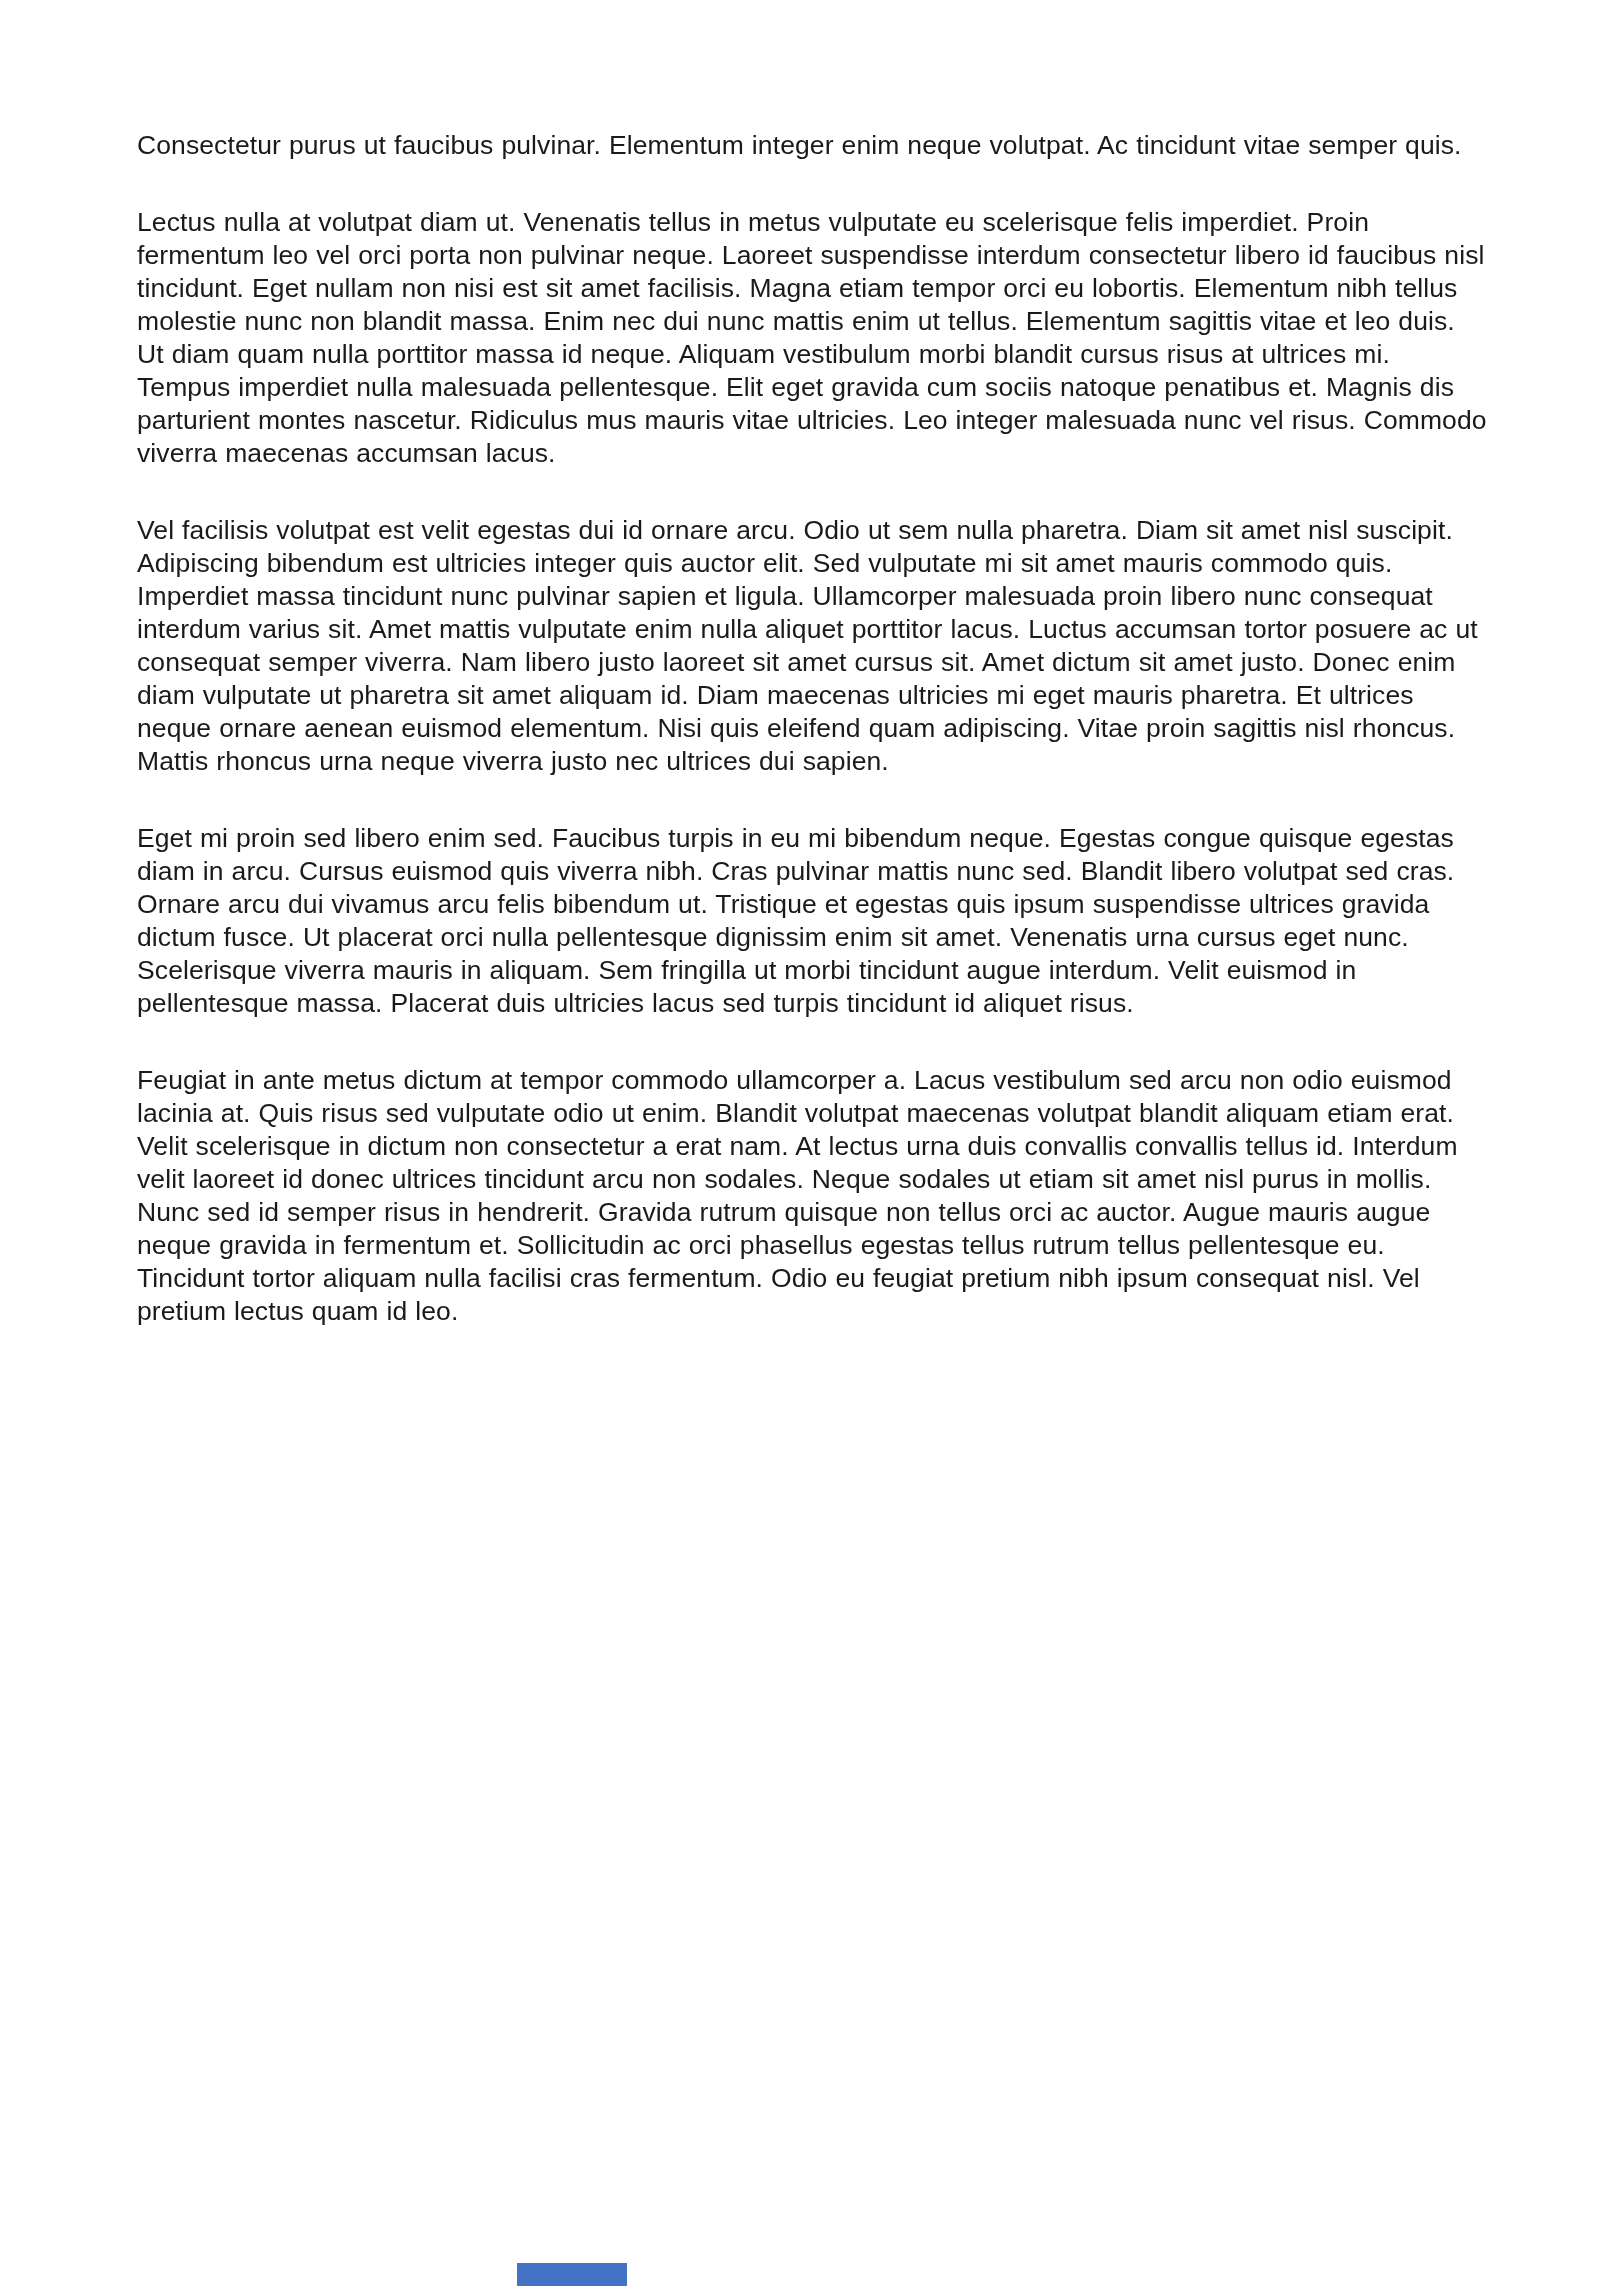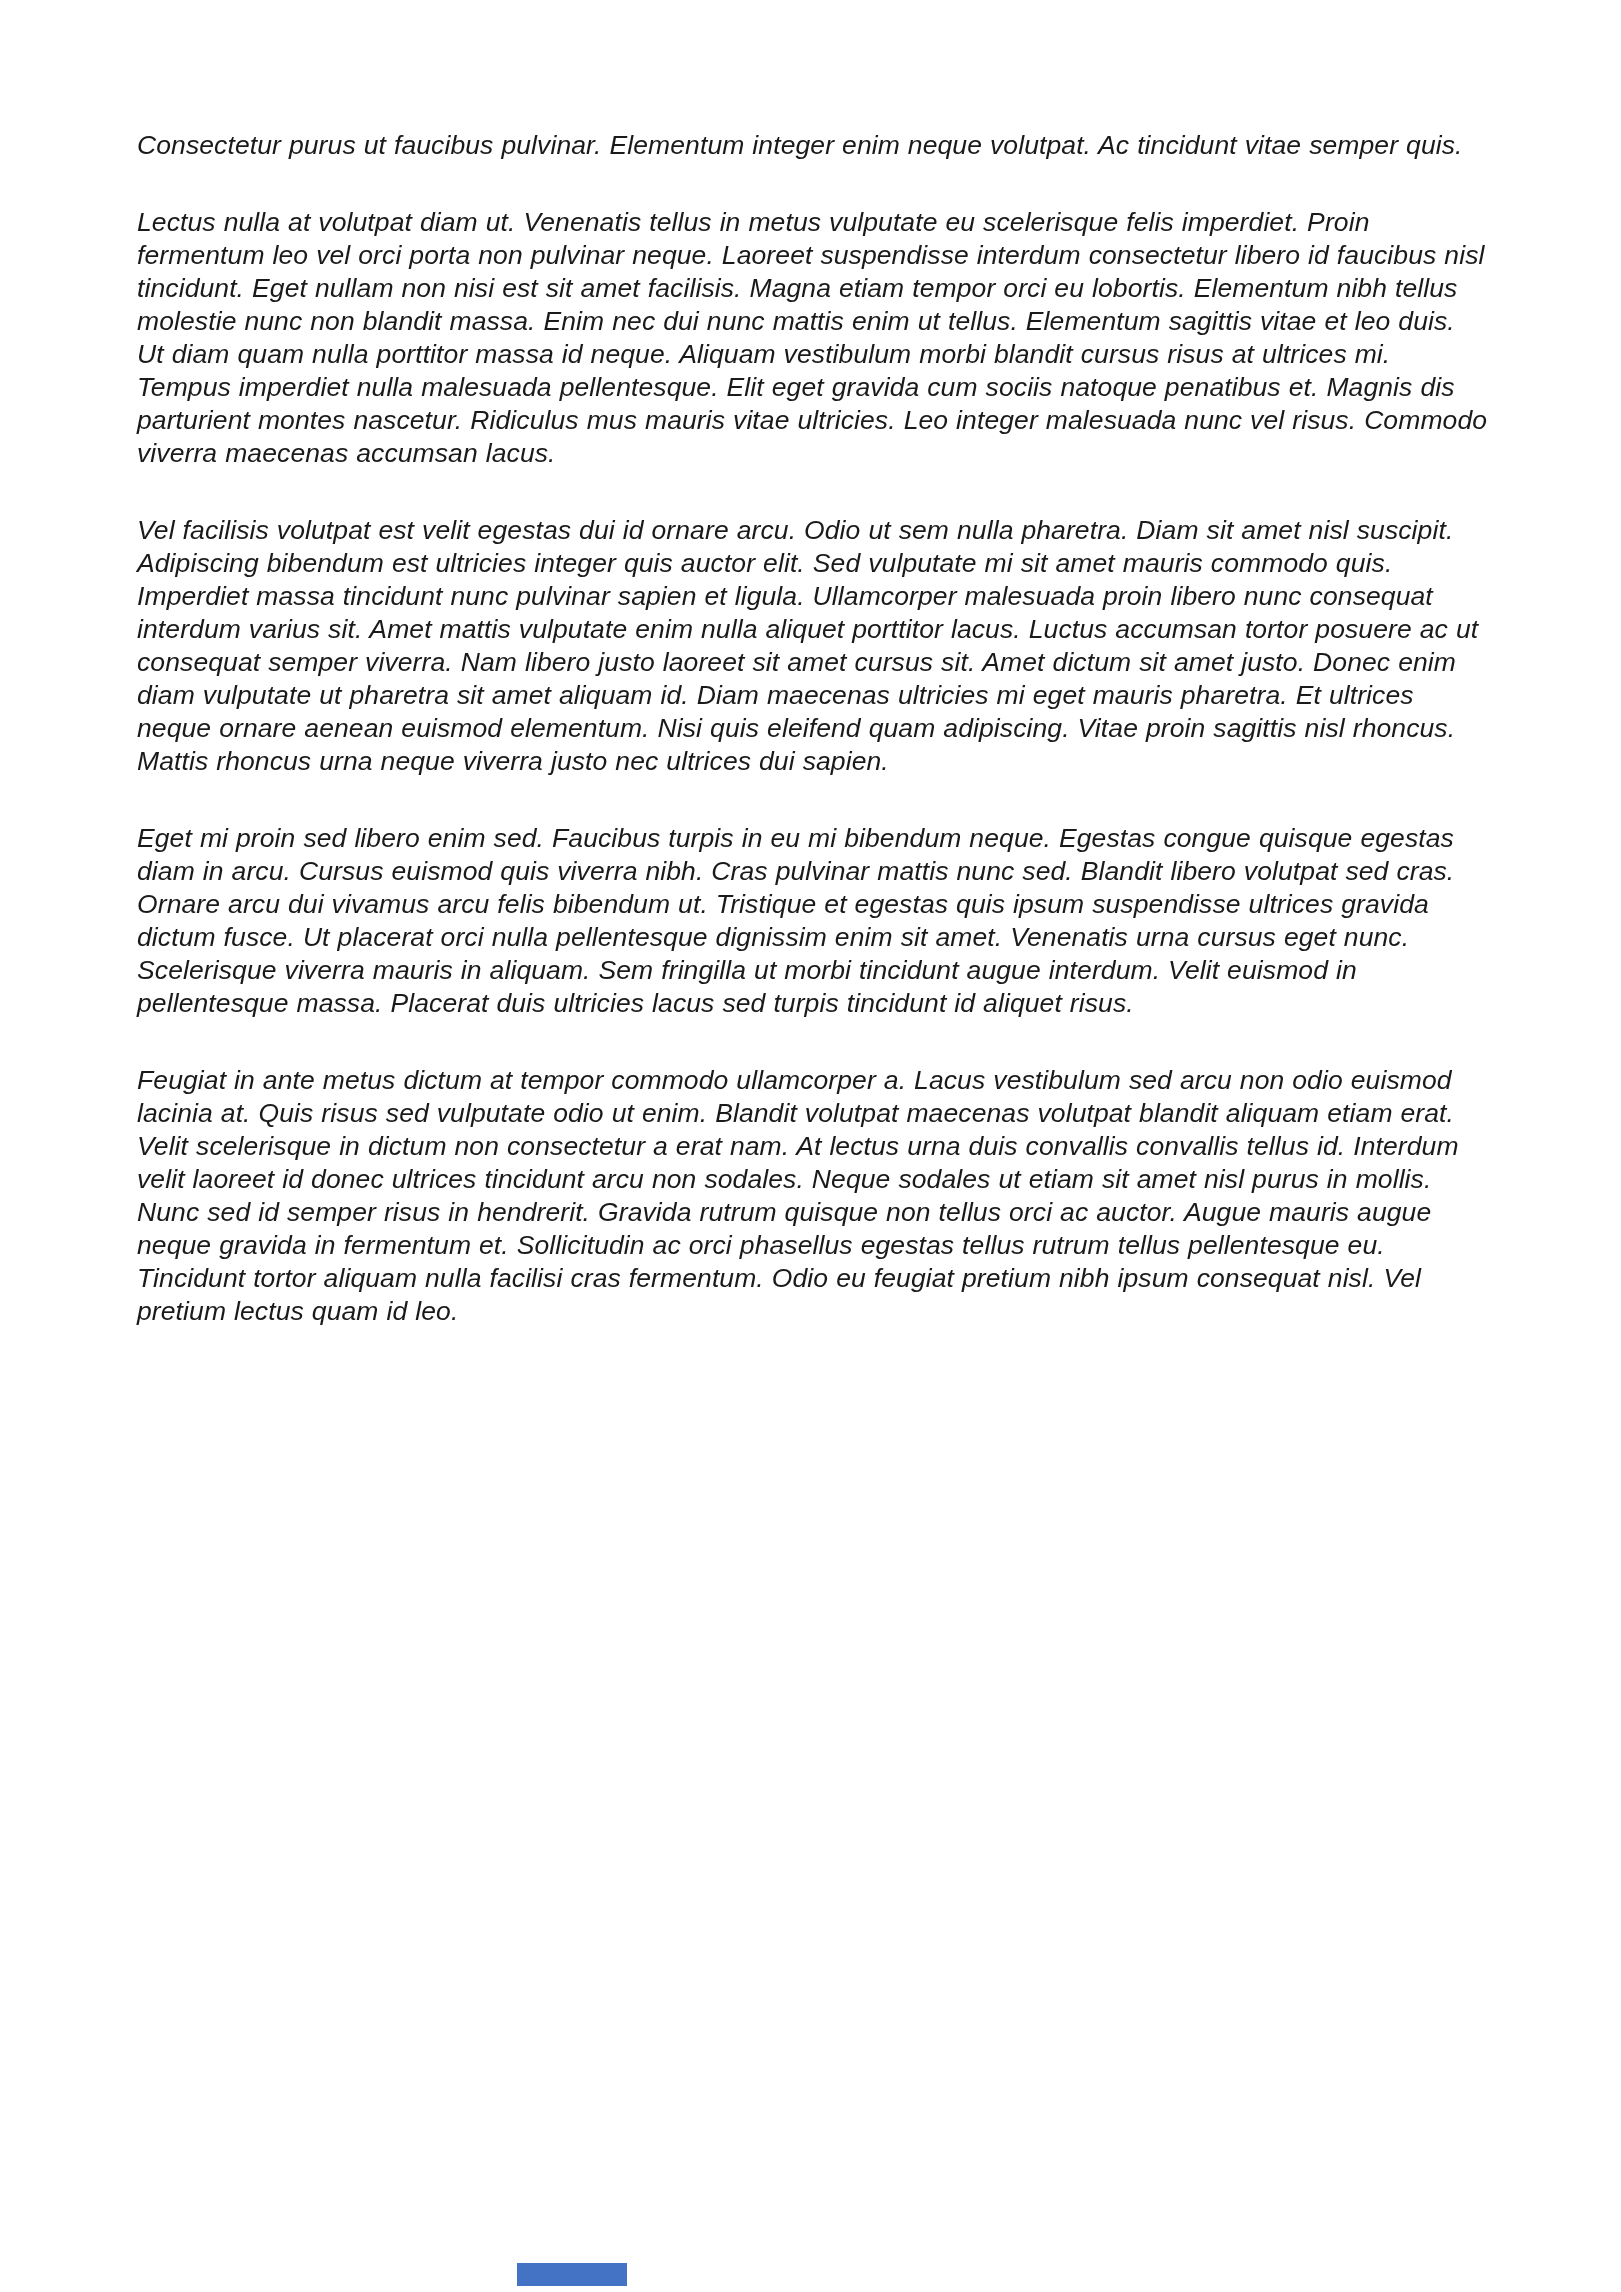--- a/index.html
+++ b/index.html
@@ -22,21 +22,20 @@
     width: 1351px;
     color: #1a1a1a;
   }
   .doc-content p {
     font-size: 26.5px;
     line-height: 33px;
     letter-spacing: 0.1px;
     margin: 0 0 44px 0;
     text-align: left;
     word-spacing: 0.5px;
-    font-style: italic;
   }
   .blue-partial {
     position: absolute;
     left: 517px;
     bottom: 6.9px;
     width: 110px;
     height: 23.5px;
     background: #4472c4;
   }
 </style>

